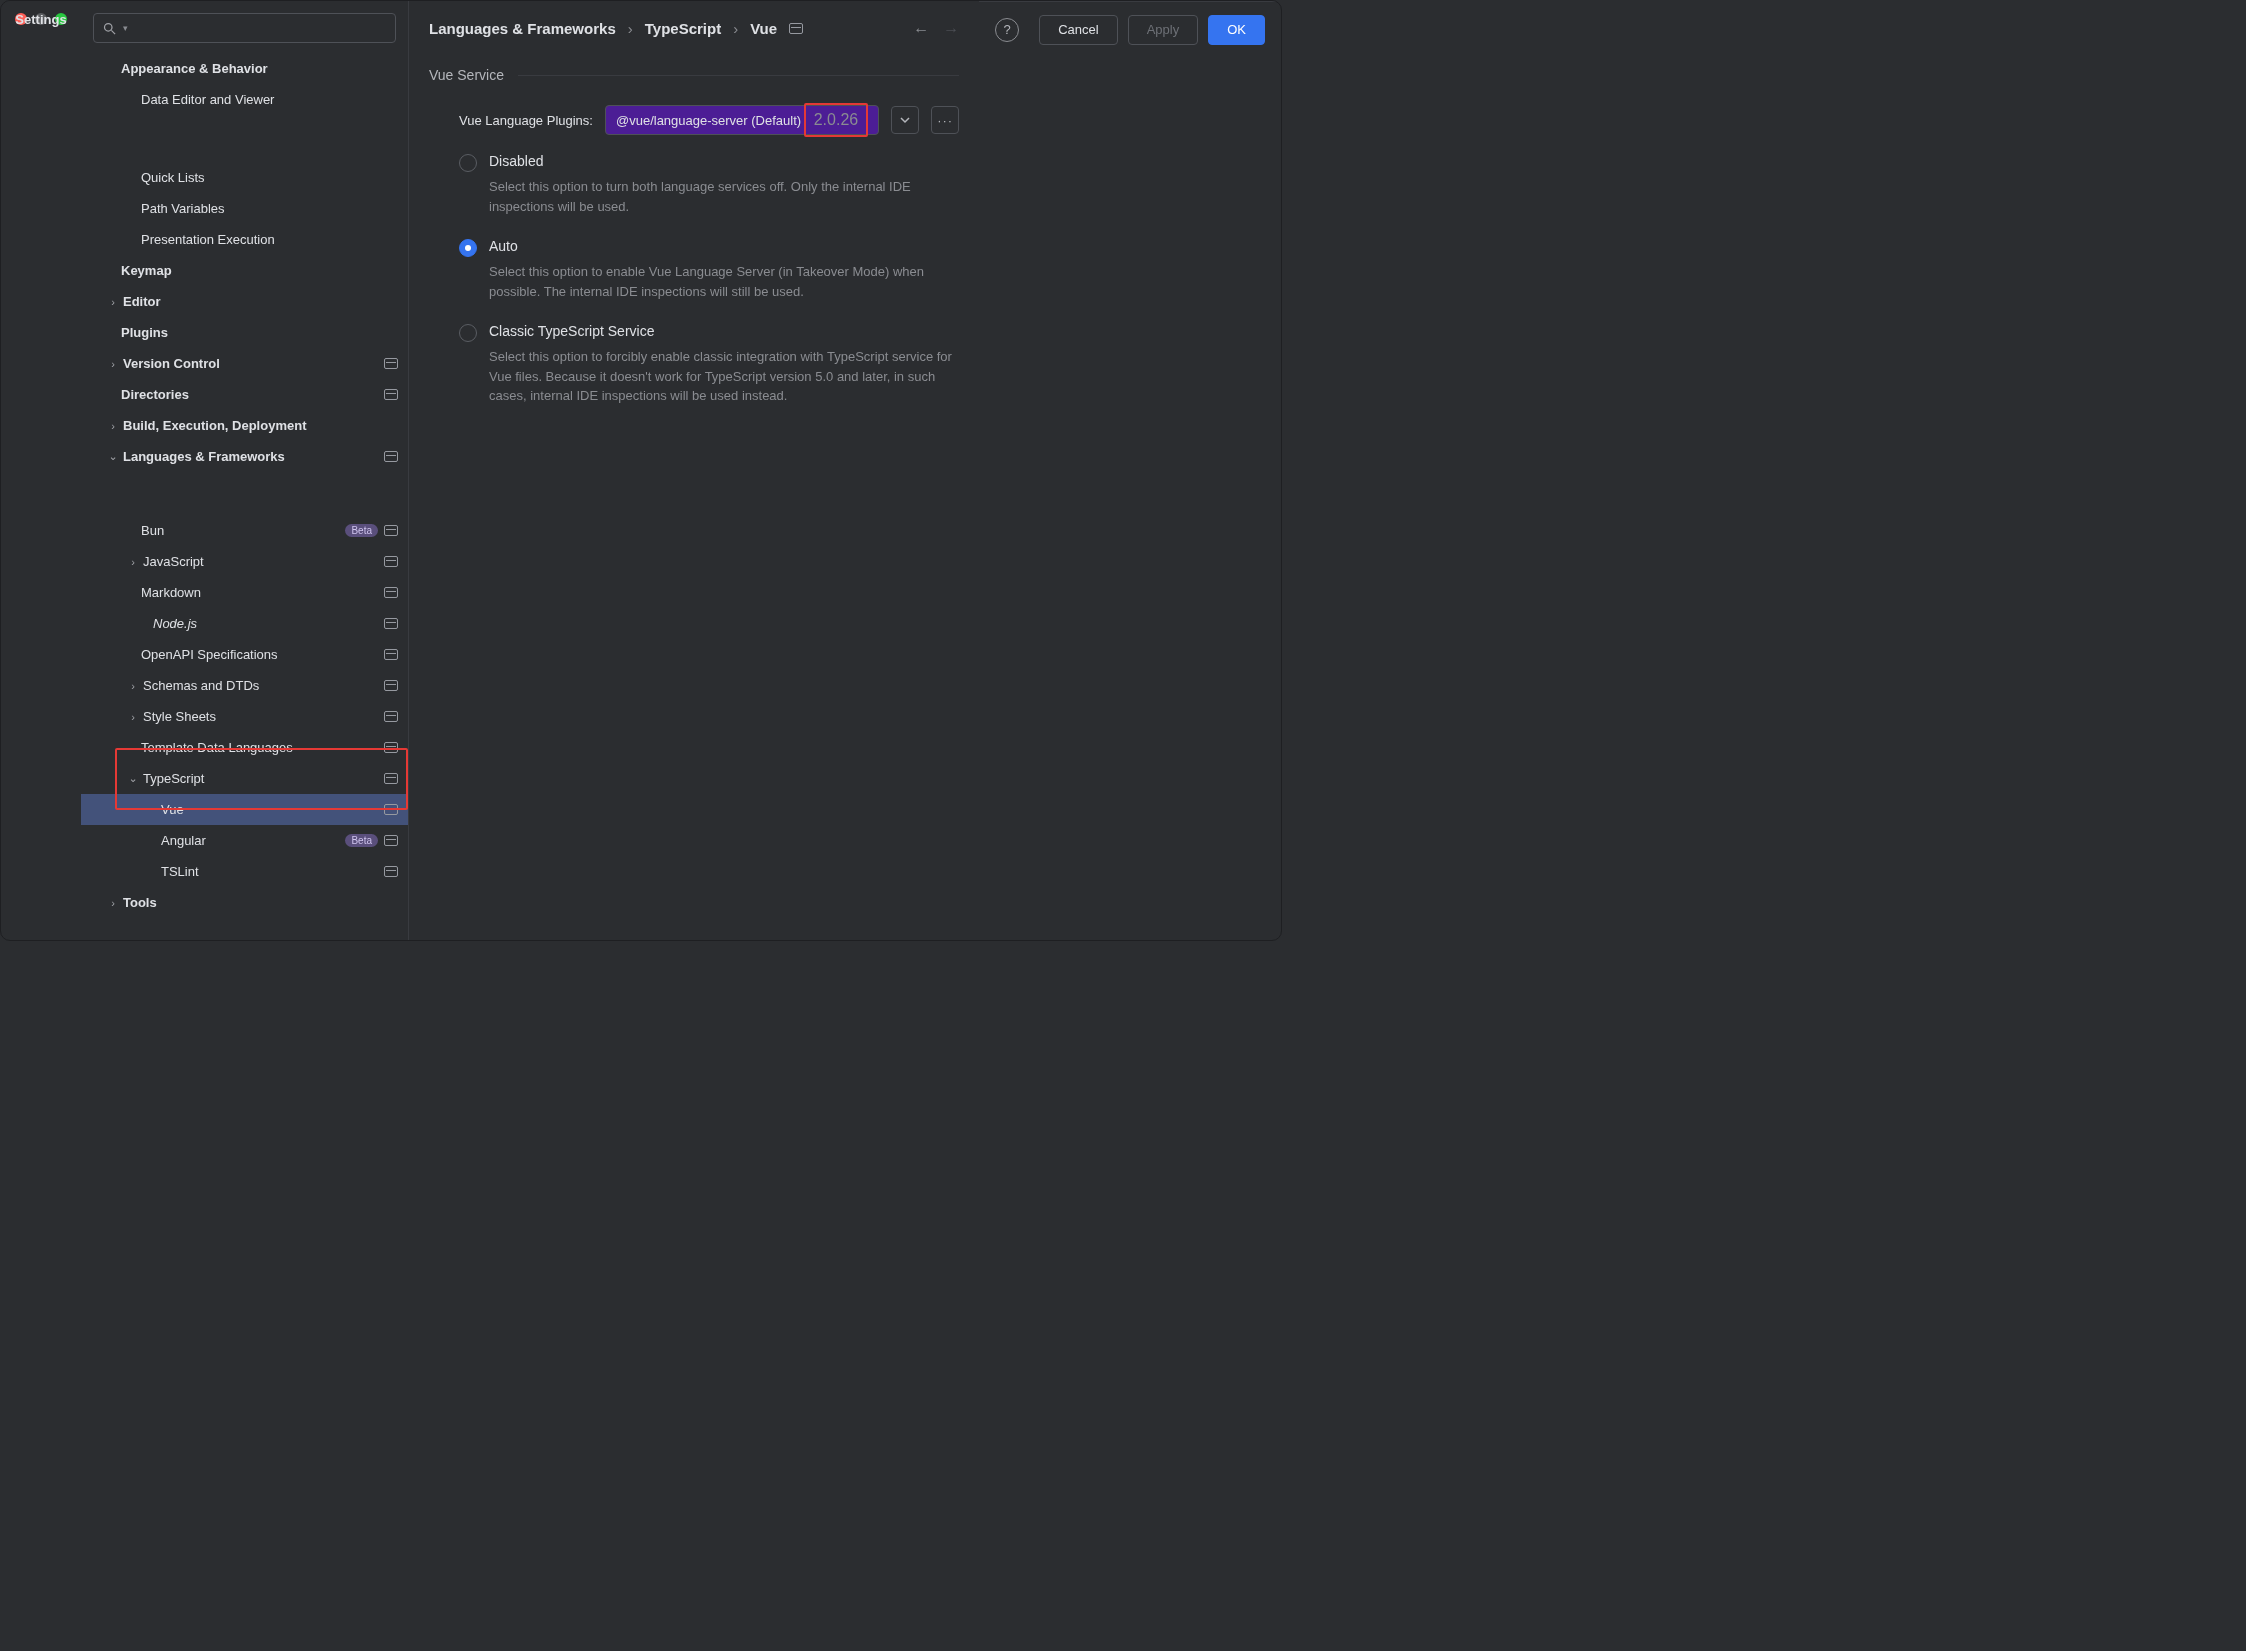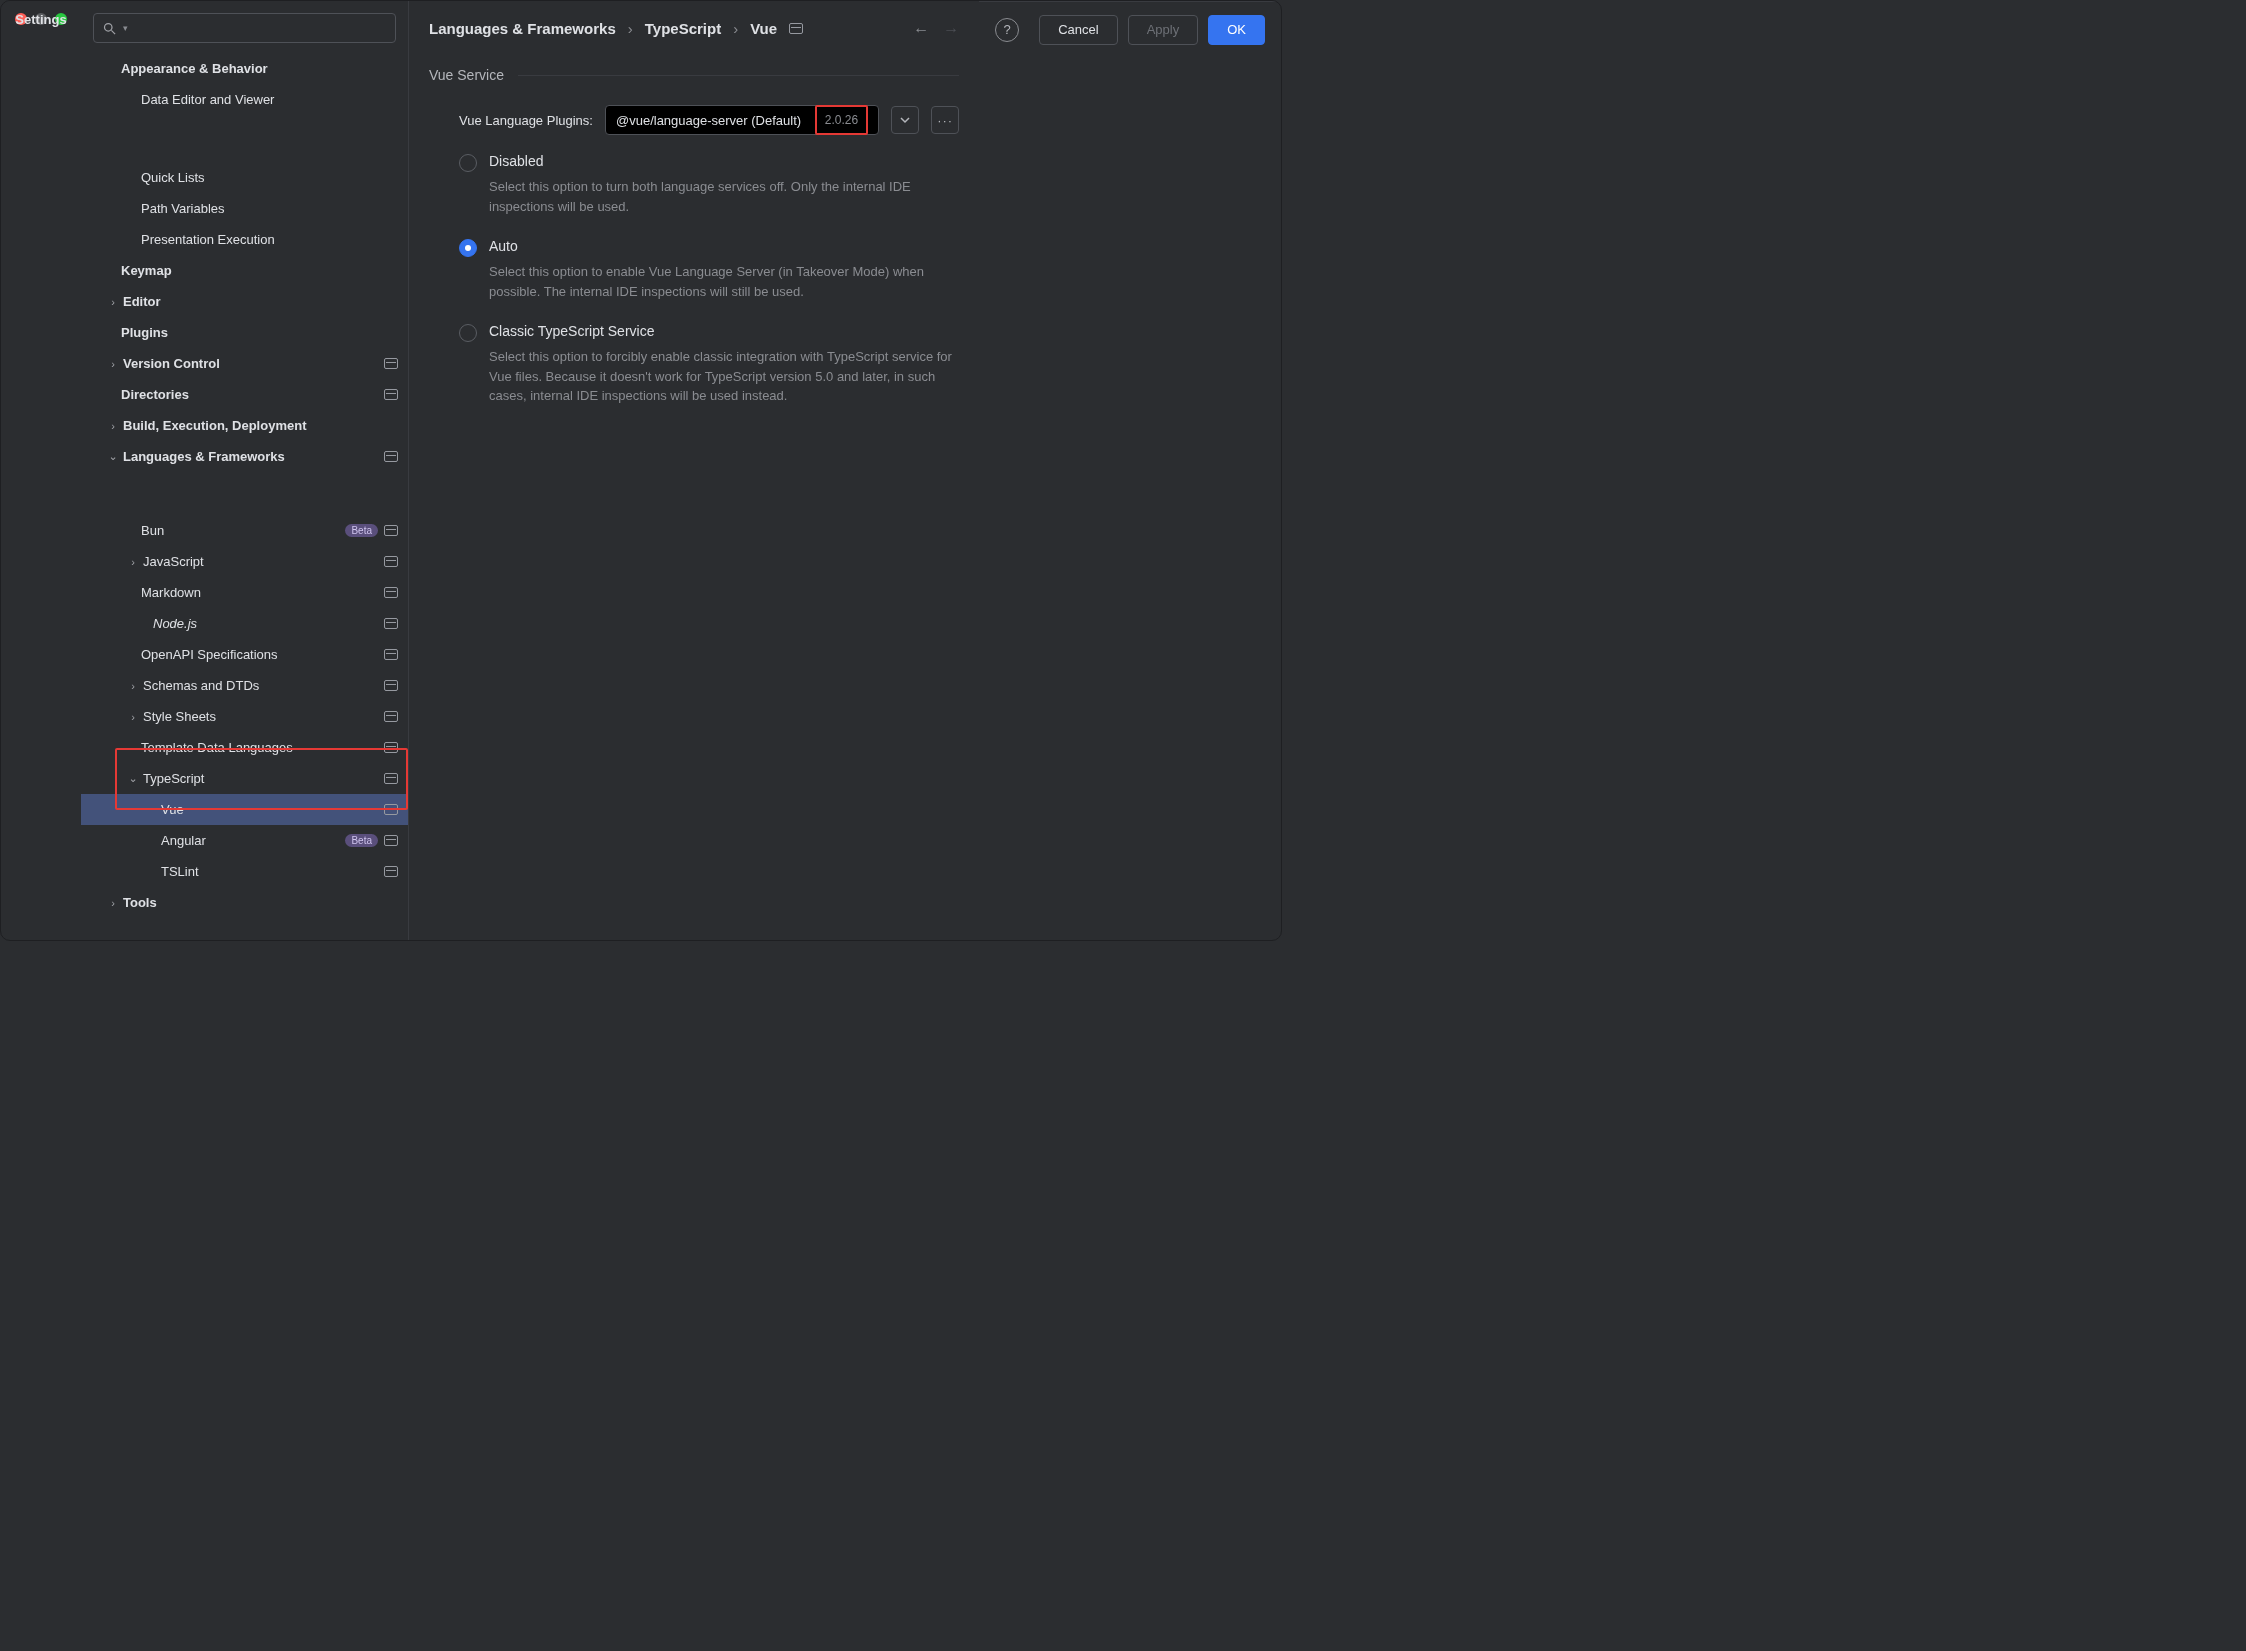--- a/index.html
+++ b/index.html
@@ -190,31 +190,31 @@
   }
   .field-label { font-size: 13px; color: #dfe1e5; white-space: nowrap; }
   .dropdown {
     flex: 1;
     height: 30px;
     border: 1px solid #4e5157;
     border-radius: 4px;
     display: flex;
     align-items: center;
     padding: 0 10px;
-    background: #000000;
+    background: #4c1d95;
     font-size: 13px;
     min-width: 0;
   }
   .dropdown .ddtext { flex: 1; }
   .version-pill {
     border: 2px solid #e53935;
     border-radius: 2px;
     padding: 6px 8px;
     color: #8a8c91;
-    font-size: 12px;
+    font-size: 16px;
     margin-left: -2px;
   }
   .icon-btn {
     width: 28px; height: 28px;
     border: 1px solid #4e5157;
     border-radius: 4px;
     display: inline-flex;
     align-items: center;
     justify-content: center;
     color: #b4b6bb;

